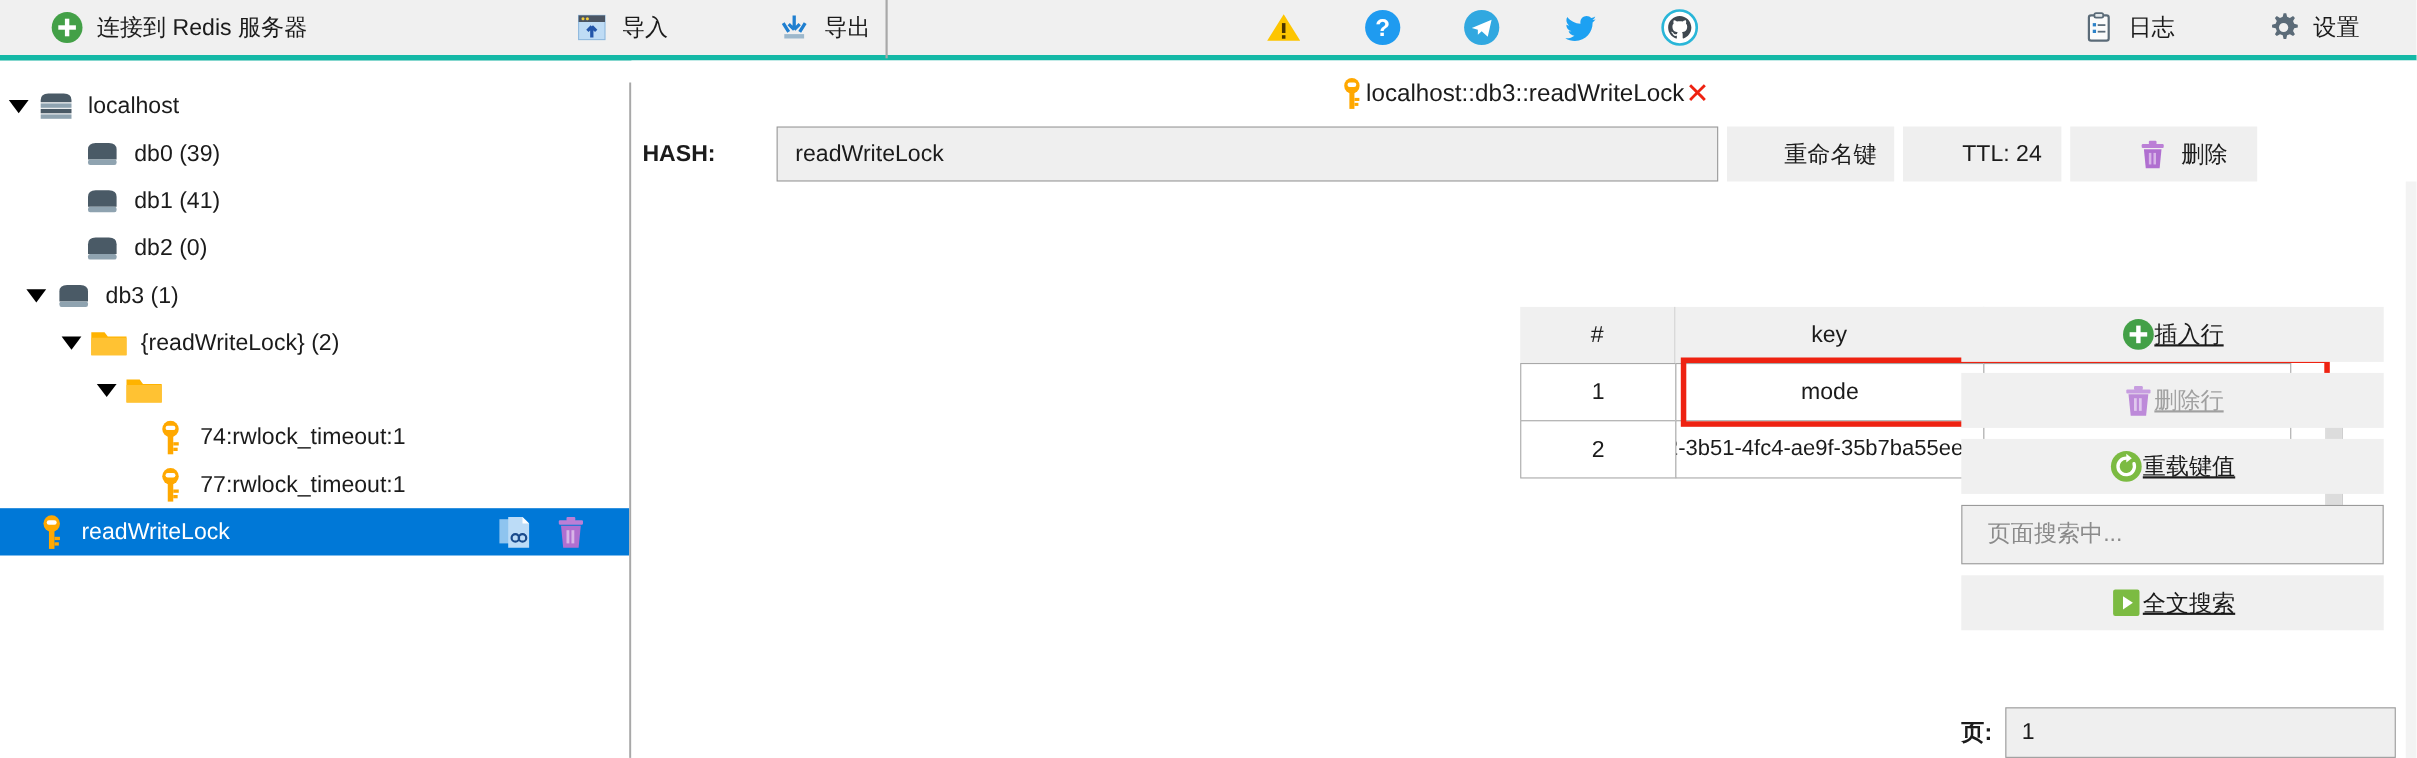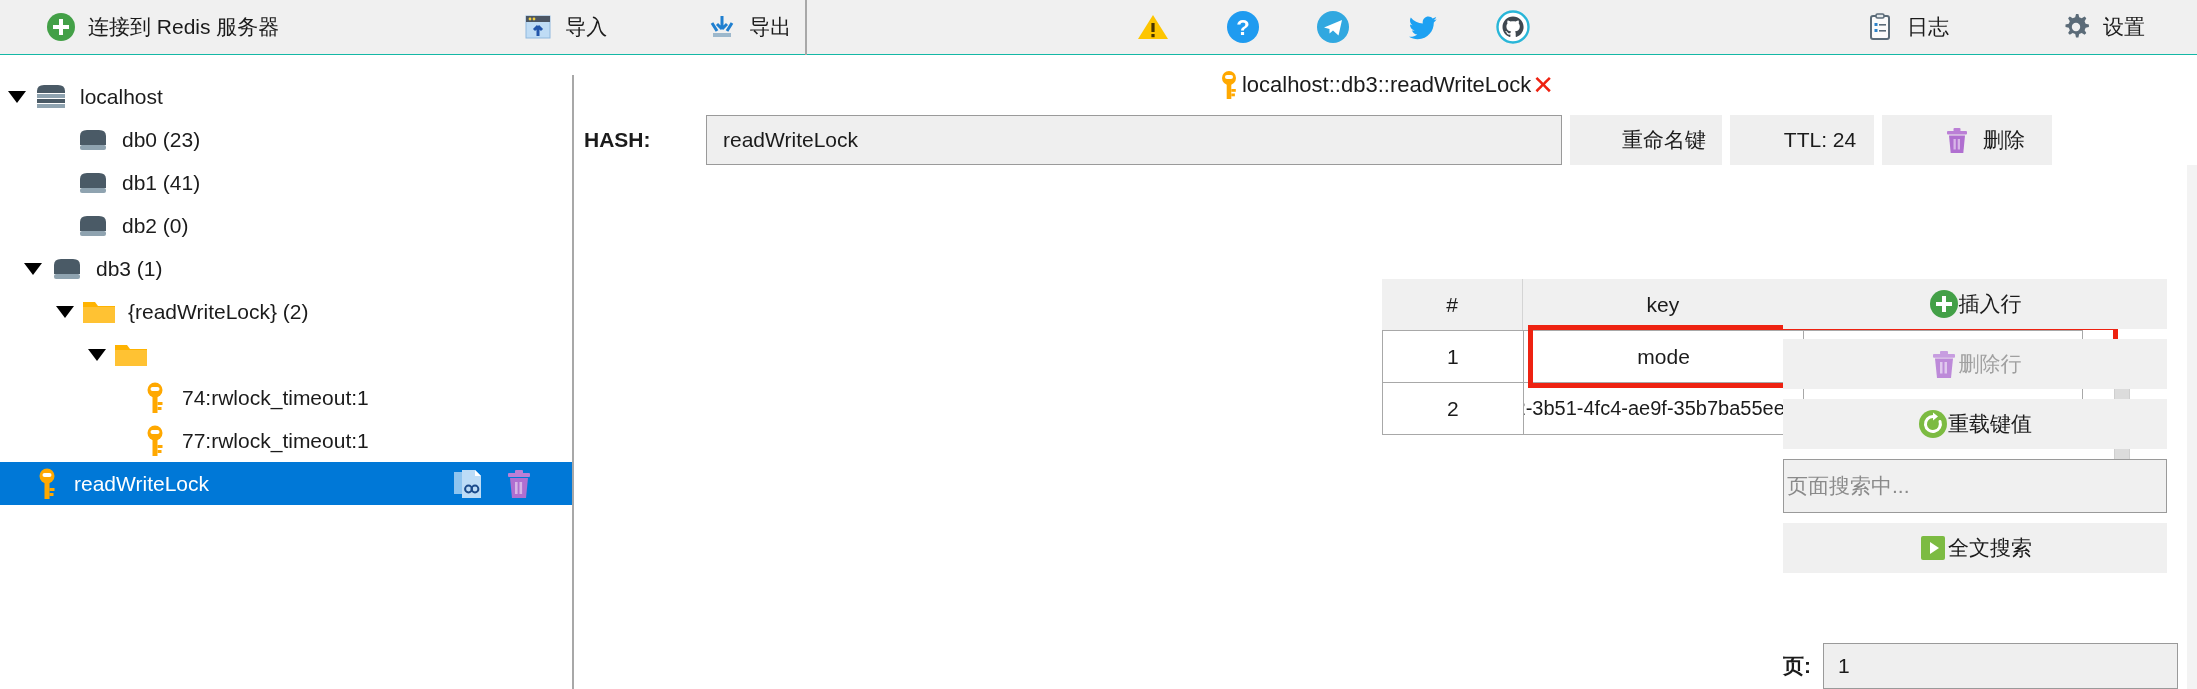--- a/index.html
+++ b/index.html
@@ -8,30 +8,30 @@
     font-family: "Liberation Sans", "DejaVu Sans", sans-serif;
     background: #ffffff;
     overflow: hidden;
   }
   #app { position: relative; width: 2197px; height: 689px; display: flex; flex-direction: column; }
 
   
   .toolbar {
     height: 55px; min-height: 55px;
     background: #f0f0f0;
-    border-bottom: 1px solid #14b8a6;
+    border-bottom: 5px solid #14b8a6;
     display: flex; align-items: center;
     position: relative;
   }
   .tb-left { display: flex; align-items: center; width: 805px; height: 100%; }
   .tb-sep {
     width: 2px; height: 55px; background: #a8a8a8; flex: none;
   }
   .tb-center { flex: 1; display: flex; align-items: center; justify-content: center; gap: 56px; }
-  .tb-right { display: flex; align-items: center; gap: 100px; padding-right: 46px; }
+  .tb-right { display: flex; align-items: center; gap: 72px; padding-right: 46px; }
 
   .tb-item {
     display: flex; align-items: center; gap: 12px;
     cursor: pointer; height: 100%;
     padding: 0 6px;
   }
   .tb-label { font-size: 21px; color: #1b1b1b; white-space: nowrap; }
   .tb-icon { width: 30px; height: 30px; flex: none; display: block; }
 
   .tb-connect { margin-left: 40px; }
@@ -160,27 +160,28 @@
   .right-col {
     position: absolute; right: 0; top: 224px; width: 414px; bottom: 0;
     padding-left: 0;
   }
   .act-btn {
     display: flex; align-items: center; justify-content: center; 
     width: 384px; height: 50px; margin-bottom: 10px;
     background: #f0f0f0; border: none; cursor: pointer;
     font-size: 21px; color: #1b1b1b;
     font-family: "Liberation Sans", sans-serif;
+    text-decoration: underline;
   }
   .act-btn.disabled { color: #a0a0a0; cursor: default; }
   .act-icon { width: 30px; height: 30px; display: block; }
   .page-search {
     width: 384px; height: 54px; margin-bottom: 10px;
     background: #f0f0f0; border: 1px solid #9a9a9a;
-    font-size: 21px; padding: 0 3px; color: #1b1b1b;
+    font-size: 21px; padding: 0 23px; color: #1b1b1b;
     font-family: "Liberation Sans", sans-serif;
   }
   .page-search::placeholder { color: #8a8a8a; }
   .pager-row {
     position: absolute; left: 0; bottom: 0; display: flex; align-items: center; gap: 12px;
   }
   .pager-label { font-size: 21px; font-weight: bold; color: #1b1b1b; }
   .pager-input {
     width: 355px; height: 46px; background: #efefef;
     border: 1px solid #9a9a9a; font-size: 21px; padding: 0 14px;
@@ -311,21 +312,21 @@
       </div>
 
       <div class="tree-row" style="padding-left:50px">
         <span class="arrow-space"></span>
         <span class="tree-icon">
           <svg viewBox="0 0 34 28" width="34" height="28">
             <path d="M4 10 Q4 4 11 4 L23 4 Q30 4 30 10 L30 19 L4 19 Z" fill="#4a5a66"></path>
             <rect x="4" y="19" width="26" height="5" rx="2" fill="#8fa3b0"></rect>
           </svg>
         </span>
-        <span class="tree-label">db0  (23)</span>
+        <span class="tree-label">db0  (39)</span>
       </div>
 
       <div class="tree-row" style="padding-left:50px">
         <span class="arrow-space"></span>
         <span class="tree-icon">
           <svg viewBox="0 0 34 28" width="34" height="28">
             <path d="M4 10 Q4 4 11 4 L23 4 Q30 4 30 10 L30 19 L4 19 Z" fill="#4a5a66"></path>
             <rect x="4" y="19" width="26" height="5" rx="2" fill="#8fa3b0"></rect>
           </svg>
         </span>

